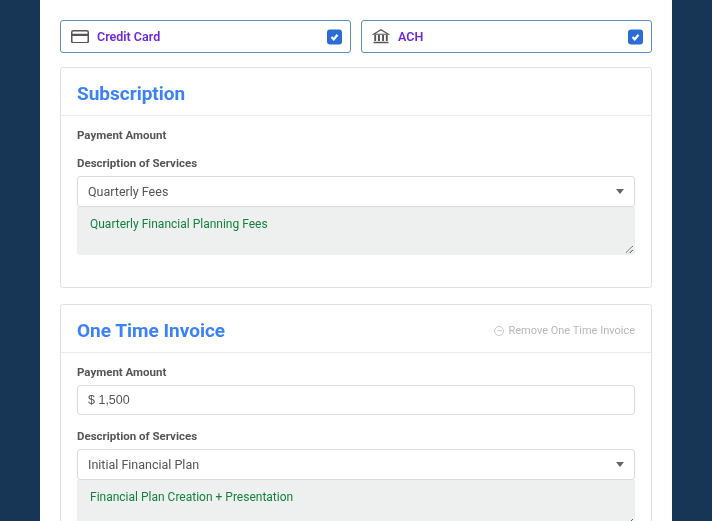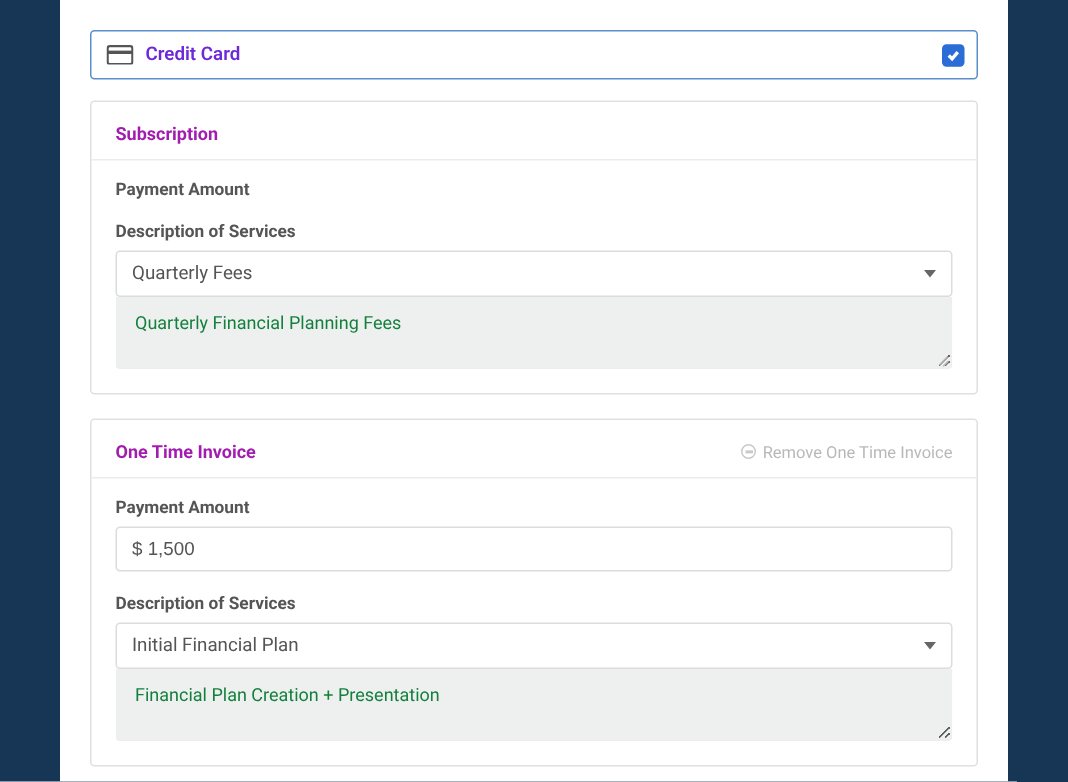--- a/index.html
+++ b/index.html
@@ -65,23 +65,23 @@
     background: #fff;
   }
   .panel-header {
     padding: 14px 16px 10px 16px;
     border-bottom: 1px solid #ececec;
     display: flex;
     align-items: center;
     justify-content: space-between;
   }
   .panel-title {
-    font-size: 12px;
+    font-size: 19px;
     font-weight: 700;
-    color: #a21caf;
+    color: #3b82f6;
   }
   .remove-link {
     font-size: 11px;
     color: #b8b8b8;
     display: flex;
     align-items: center;
     gap: 4px;
     cursor: pointer;
   }
   .remove-link .rm-icon {
@@ -157,21 +157,21 @@
     width: 10px; height: 10px;
     pointer-events: none;
   }
   .resize-handle::before, .resize-handle::after {
     content: ''; position: absolute; background: #bbb;
   }
   .resize-handle::before { width: 8px; height: 1px; right: 0; bottom: 3px; transform: rotate(-45deg); }
   .resize-handle::after  { width: 5px; height: 1px; right: 0; bottom: 1px; transform: rotate(-45deg); }
 
   .field-group { margin-bottom: 14px; }
-  .field-group:last-child { margin-bottom: 0; }
+  .field-group:last-child { margin-bottom: 16px; }
 </style>
 </head>
 <body>
 
 <div class="page">
 
   <div class="methods-row">
     <div class="method-card">
       <span class="icon">
         <svg viewBox="0 0 24 18">
@@ -179,20 +179,38 @@
             <rect x="1" y="5" width="22" height="3" fill="#555"></rect>
           </svg>
       </span>
       <span class="label">Credit Card</span>
       <span class="check">
         <svg viewBox="0 0 12 12">
             <path d="M2 6 L5 9 L10 3"></path>
           </svg>
       </span>
     </div>
+    <div class="method-card">
+      <span class="icon">
+        <svg viewBox="0 0 24 20">
+            <path d="M2 7 L12 1 L22 7 Z" fill="none" stroke="#555" stroke-width="1.5"></path>
+            <rect x="3" y="8" width="2.5" height="8" fill="#555"></rect>
+            <rect x="8" y="8" width="2.5" height="8" fill="#555"></rect>
+            <rect x="13.5" y="8" width="2.5" height="8" fill="#555"></rect>
+            <rect x="18.5" y="8" width="2.5" height="8" fill="#555"></rect>
+            <rect x="2" y="17" width="20" height="2" fill="#555"></rect>
+          </svg>
+      </span>
+      <span class="label">ACH</span>
+      <span class="check">
+        <svg viewBox="0 0 12 12">
+            <path d="M2 6 L5 9 L10 3"></path>
+          </svg>
+      </span>
+    </div>
   </div>
 
   <div class="panel">
     <div class="panel-header">
       <div class="panel-title">Subscription</div>
     </div>
     <div class="panel-body">
       <div class="field-group">
         <label class="field-label">Payment Amount</label>
       </div>

